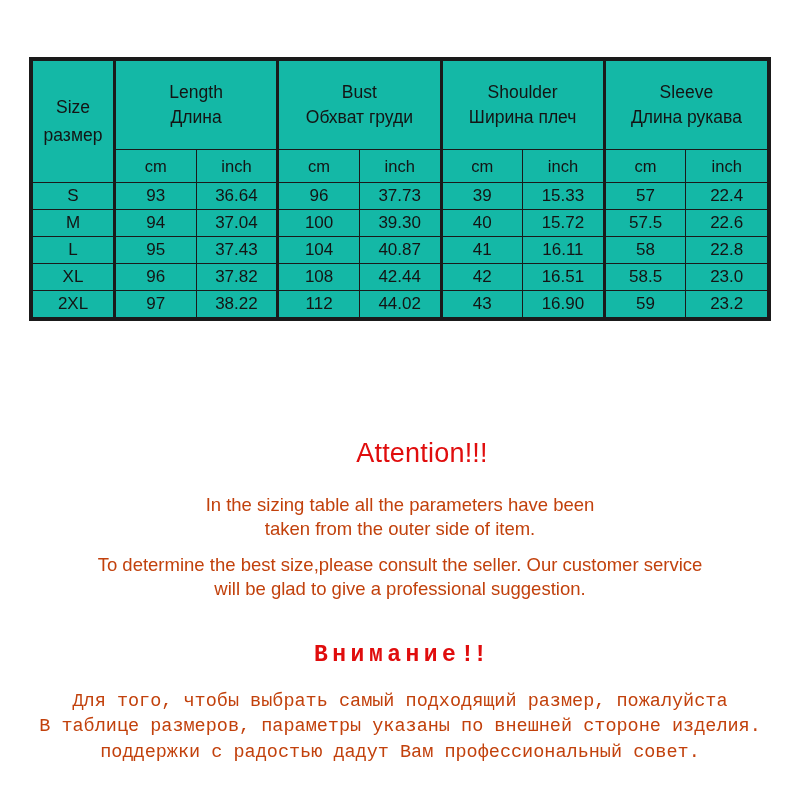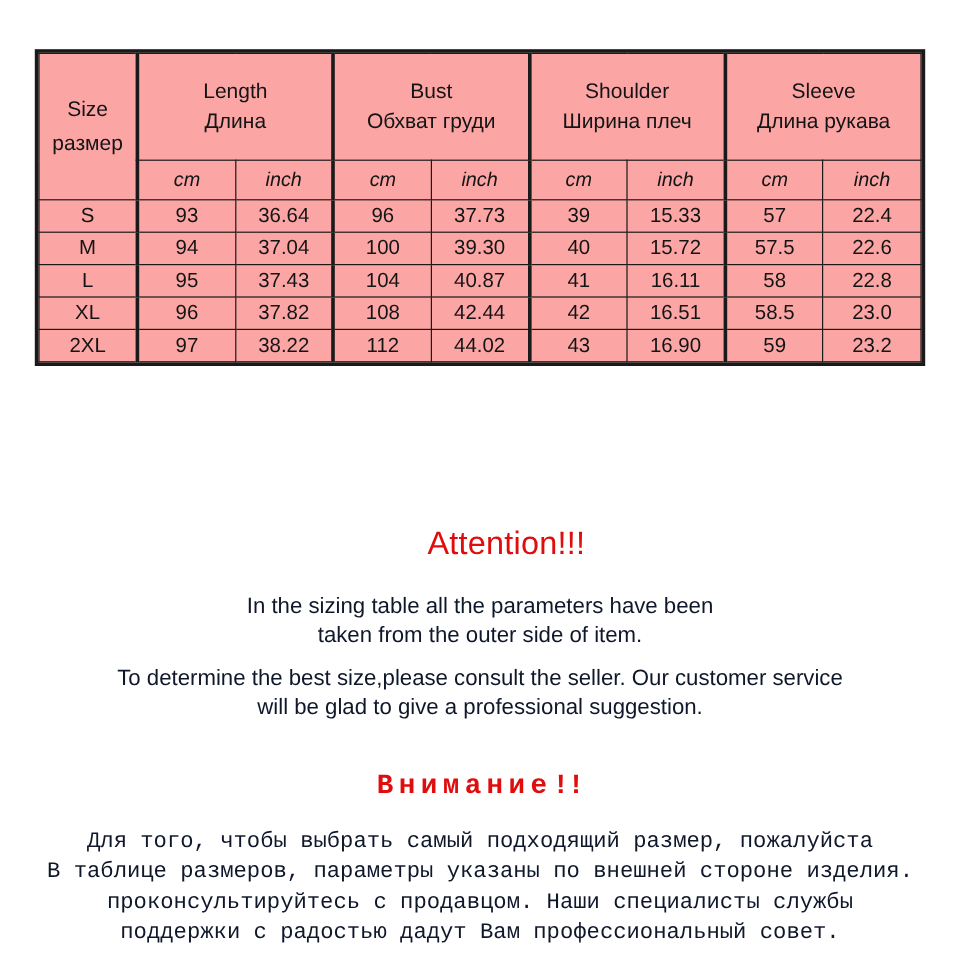--- a/index.html
+++ b/index.html
@@ -13,25 +13,25 @@
     position: relative;
     font-family: "Liberation Sans", "DejaVu Sans", sans-serif;
     color: #141414;
     overflow: hidden;
   }
 
   
   #size-chart-table {
     position: absolute;
     left: 32px;
-    top: 44px;
+    top: 60px;
     width: 736px;
     border-collapse: collapse;
     table-layout: fixed;
-    background: #fca5a5;
+    background: #14b8a6;
   }
   #size-chart-table td,
   #size-chart-table th {
     border: 1.6px solid #1a1a1a;
     text-align: center;
     vertical-align: middle;
     font-weight: 400;
     color: #141414;
     padding: 0;
   }
@@ -54,21 +54,20 @@
   .hdr-size {
     font-size: 17.5px;
     line-height: 1.55;
   }
   .hdr-size .en { display: block; }
   .hdr-size .ru { display: block; }
 
   .hdr-unit {
     height: 32px;
     font-size: 16.5px;
-    font-style: italic;
   }
 
   .data-row td {
     height: 26px;
     font-size: 17px;
   }
   .col-size { width: 80px; }
   .col-cm   { width: 82px; }
   .col-in   { width: 82px; }
 
@@ -97,21 +96,21 @@
     margin: 0 0 22px 0;
     letter-spacing: 4.5px;
     font-weight: 700;
   }
   #vnimanie-heading .bangs { letter-spacing: -1px; }
 
   .notice-para {
     margin: 0;
     font-size: 18.5px;
     line-height: 1.32;
-    color: #0f172a;
+    color: #c2410c;
   }
   #english-para-1 { margin-bottom: 11px; }
   #english-para-2 { margin-bottom: 15px; }
   #russian-para {
     font-size: 18.5px;
     line-height: 1.38;
   }
   #russian-block {
     margin-top: 42px;
     font-family: Liberation Mono, monospace;
@@ -236,18 +235,17 @@
     <span class="nl">To determine the best size,please consult the seller. Our customer service</span>
     <span class="nl">will be glad to give a professional suggestion.</span>
   </p>
 
   <div id="russian-block">
     <div id="vnimanie-heading" class="heading-red"><span>Внимание</span><span class="bangs">!!</span></div>
 
     <p id="russian-para" class="notice-para">
       <span class="nl">Для того, чтобы выбрать самый подходящий размер, пожалуйста</span>
       <span class="nl">В таблице размеров, параметры указаны по внешней стороне изделия.</span>
-      <span class="nl">проконсультируйтесь с продавцом. Наши специалисты службы</span>
       <span class="nl">поддержки с радостью дадут Вам профессиональный совет.</span>
     </p>
   </div>
 
 </div>
 
 </body></html>

